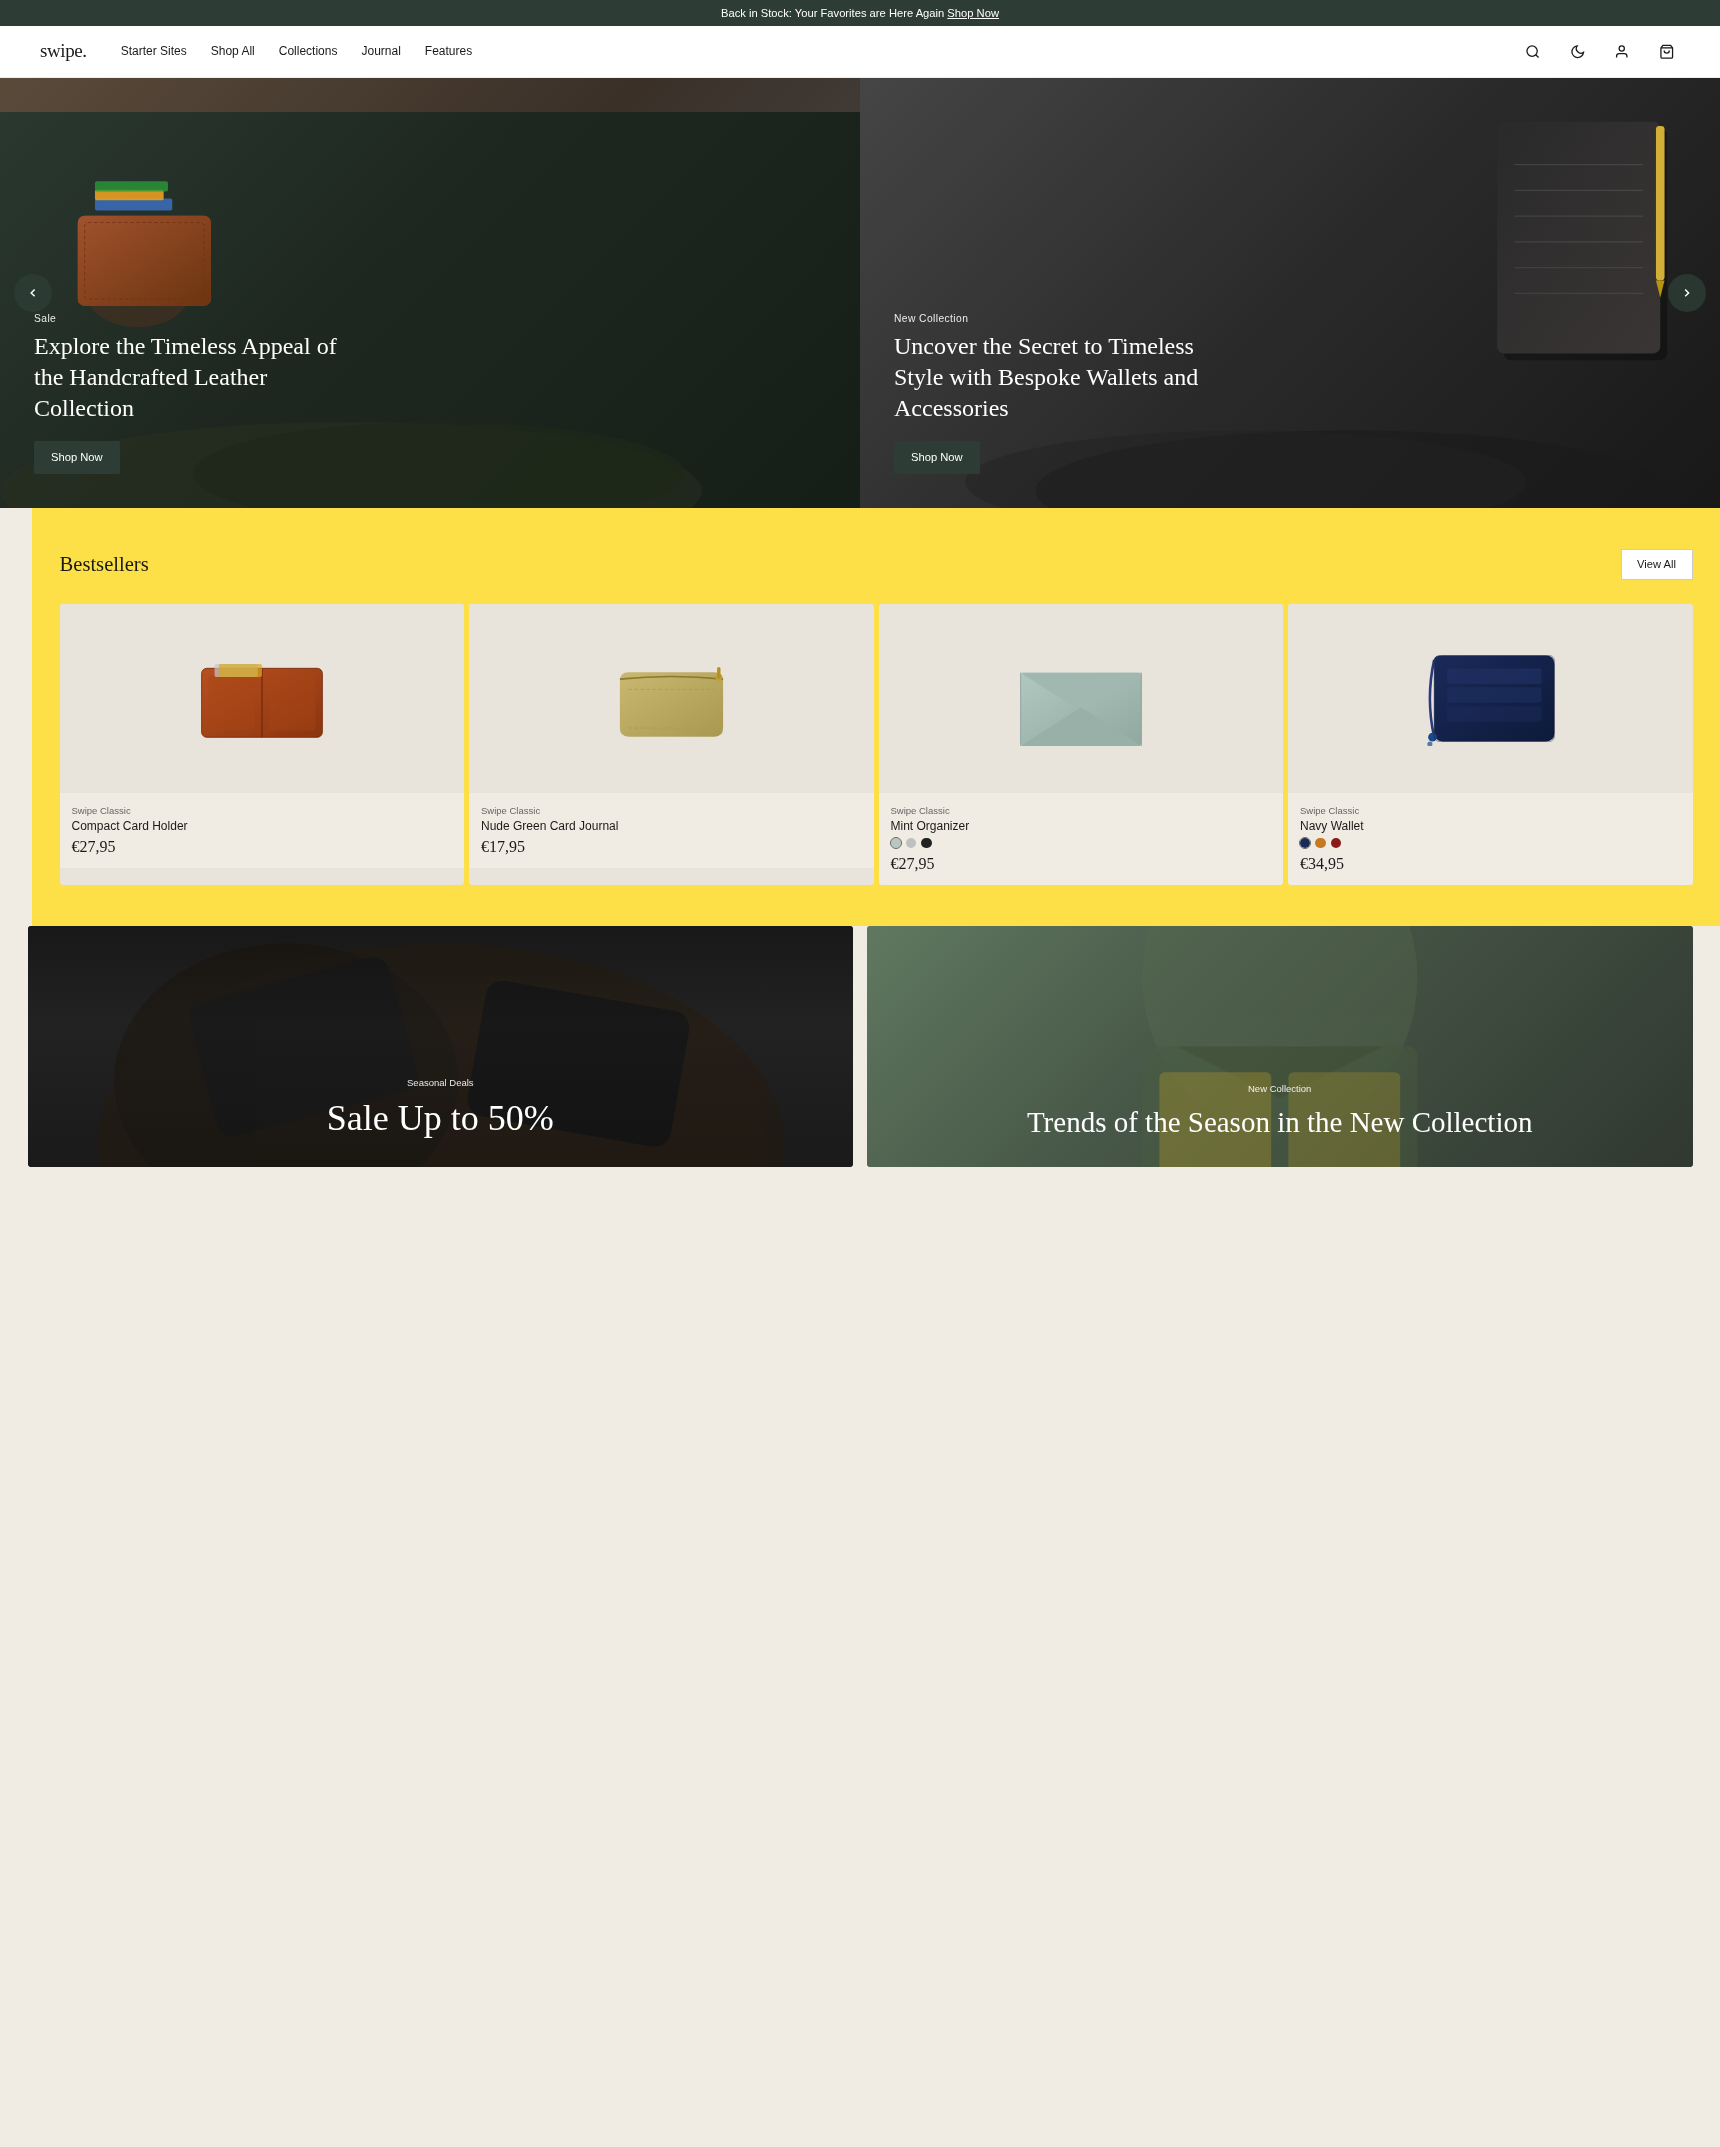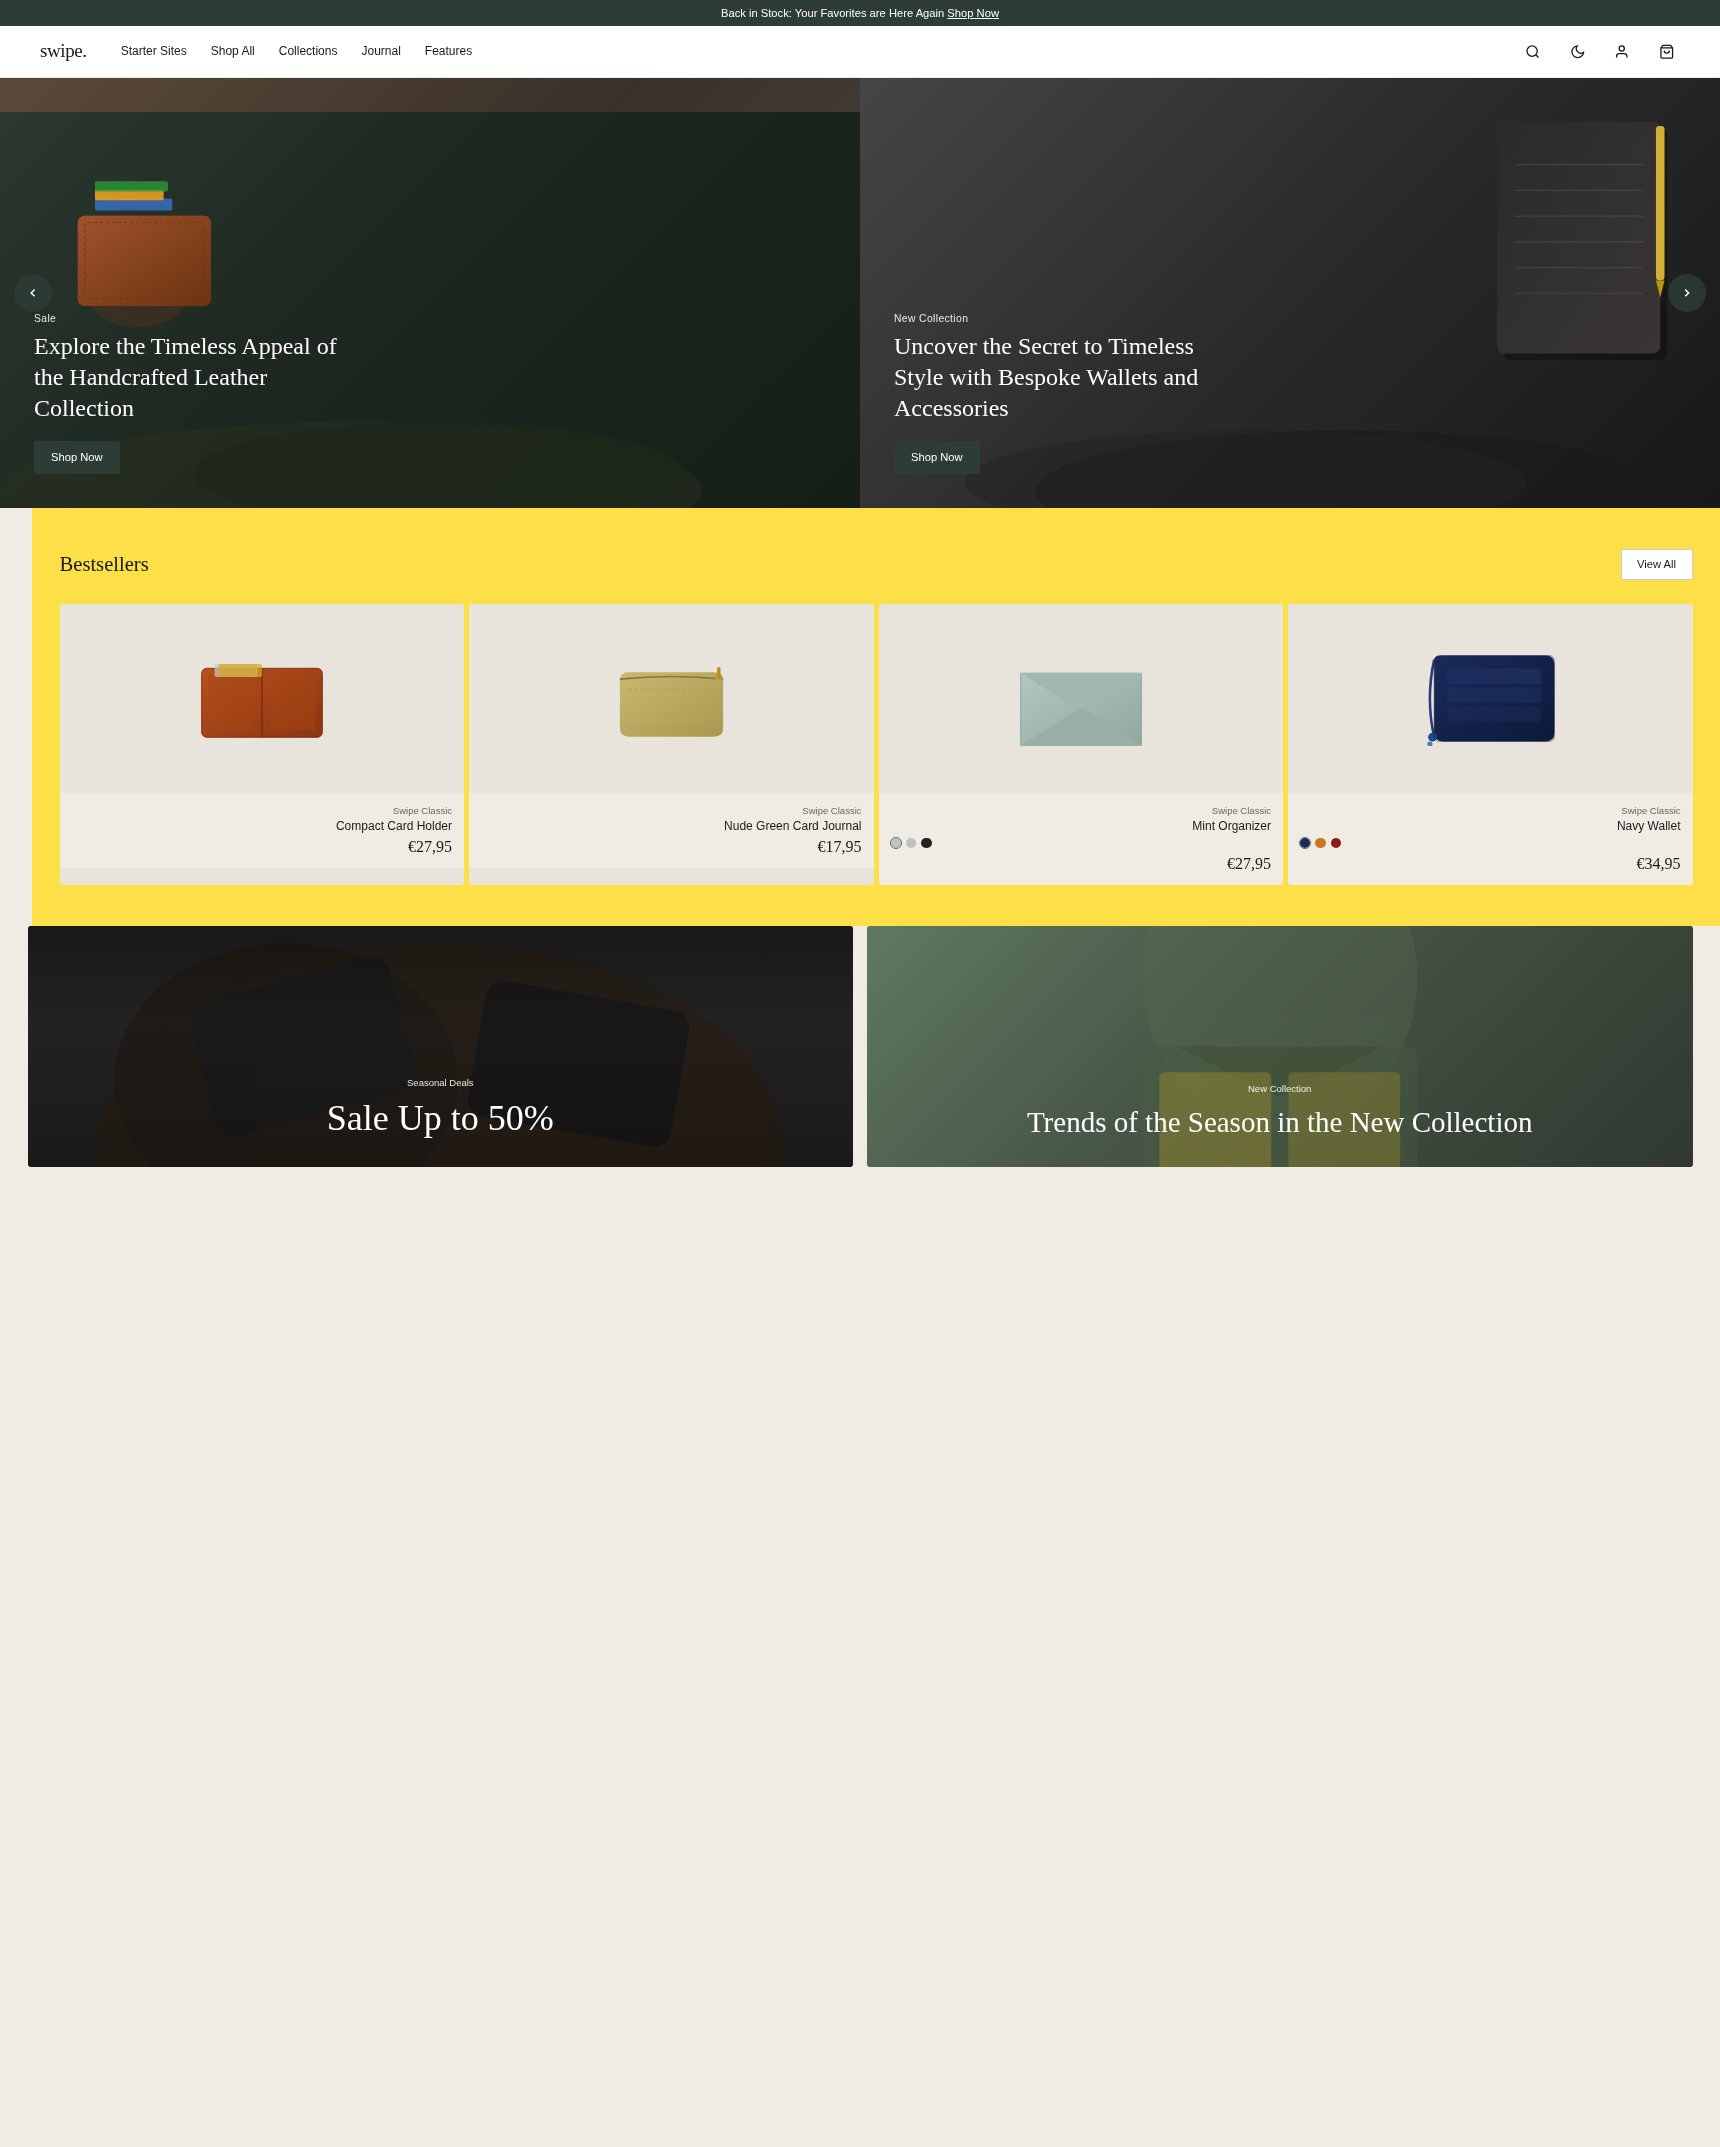--- a/index.html
+++ b/index.html
@@ -173,21 +173,20 @@
       font-family: Arial, sans-serif;
       cursor: pointer;
       color: #1a1a1a;
     }
 
     
     .product-grid {
       display: grid;
       grid-template-columns: repeat(4, 1fr);
       gap: 5px;
-      text-align: right;
     }
     .product-card {
       background: #e8e4dc;
       border-radius: 3.4px;
       overflow: hidden;
     }
     .product-image {
       width: 100%;
       height: 189px;
       display: flex;

